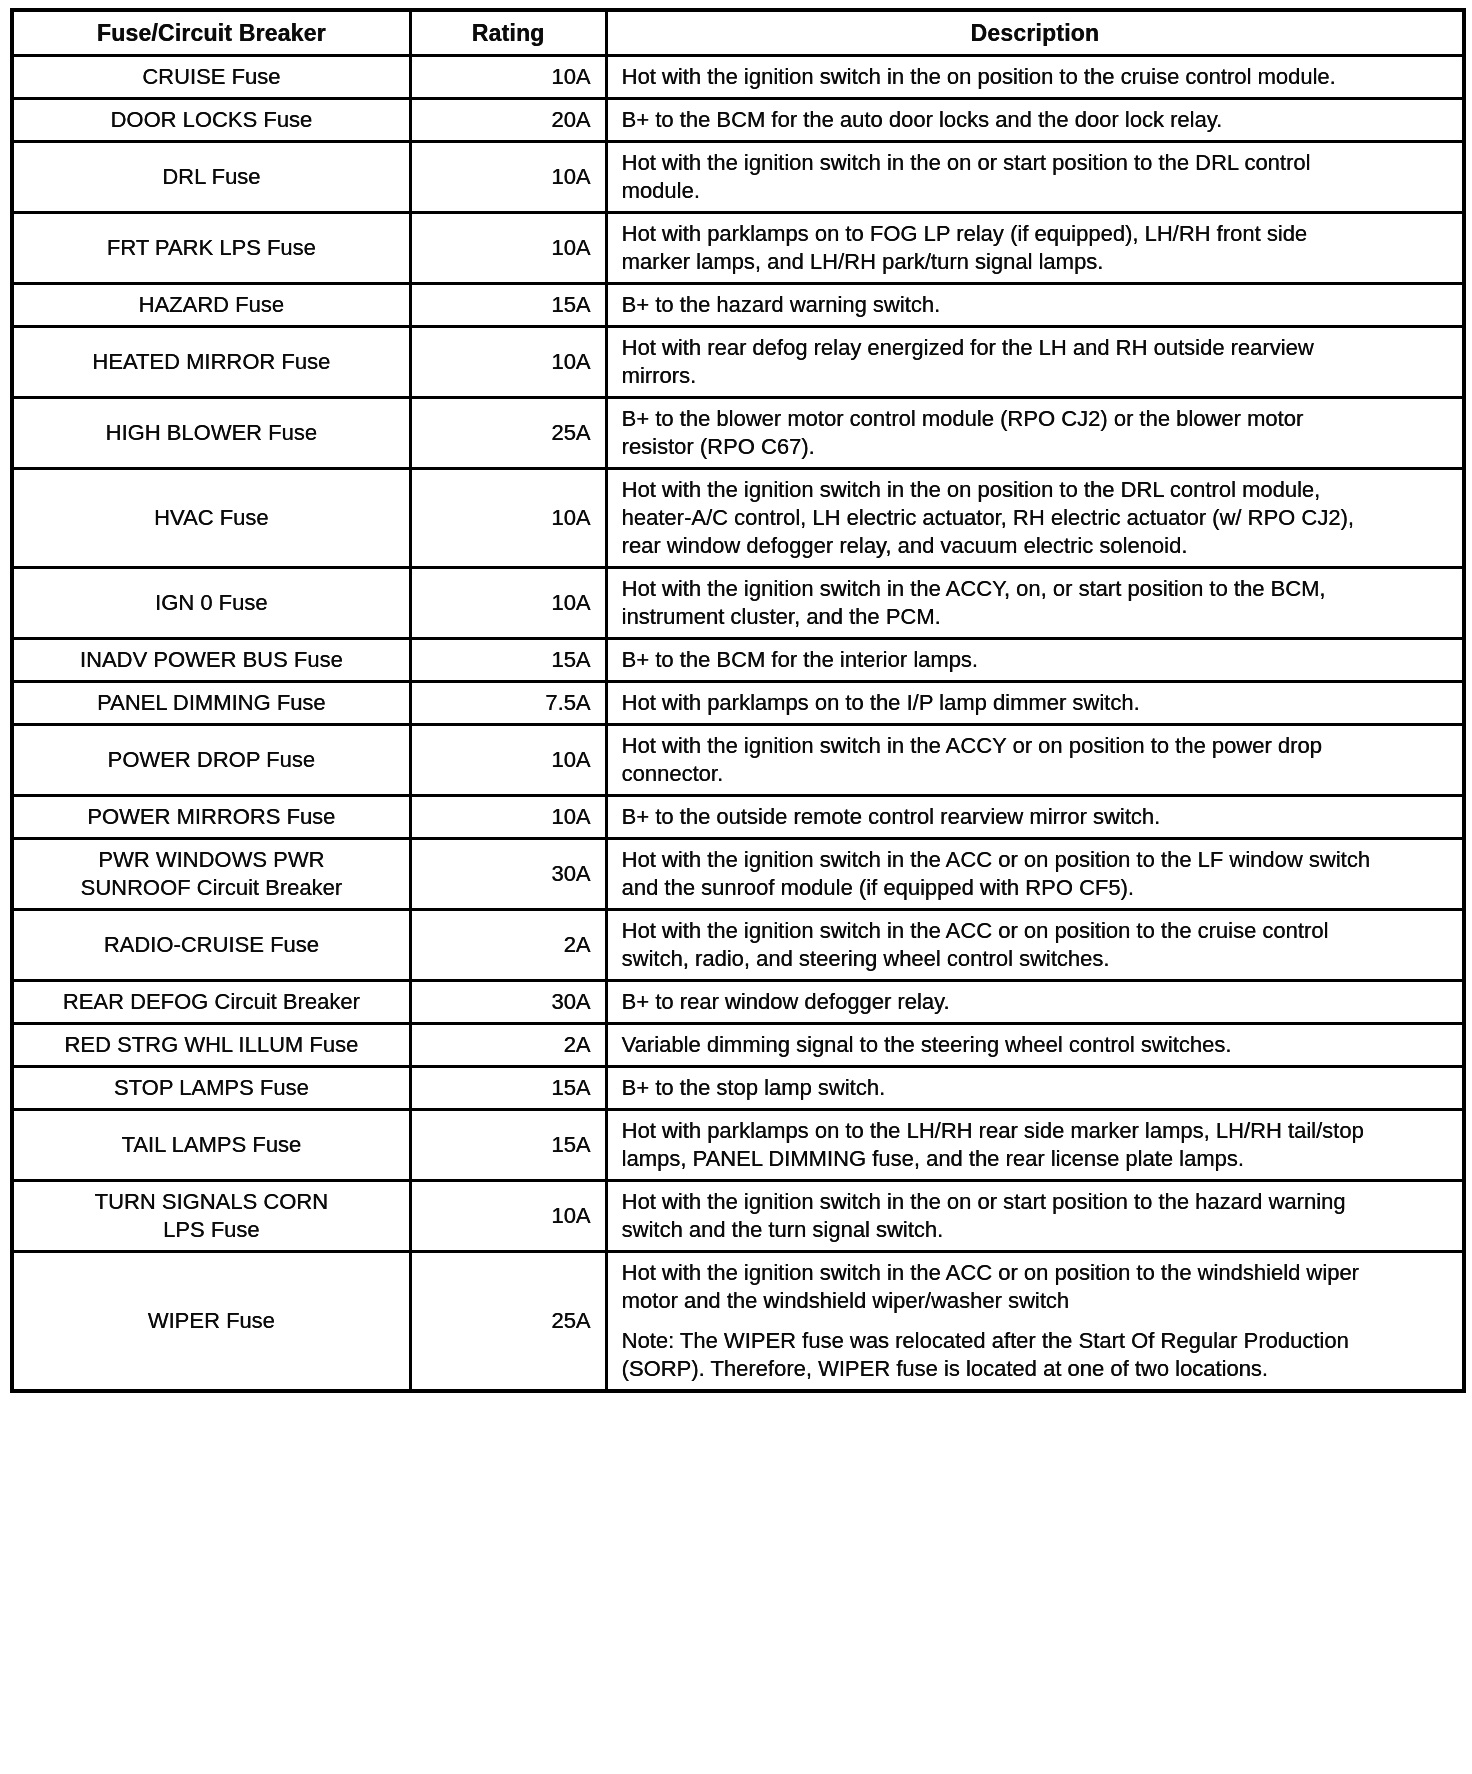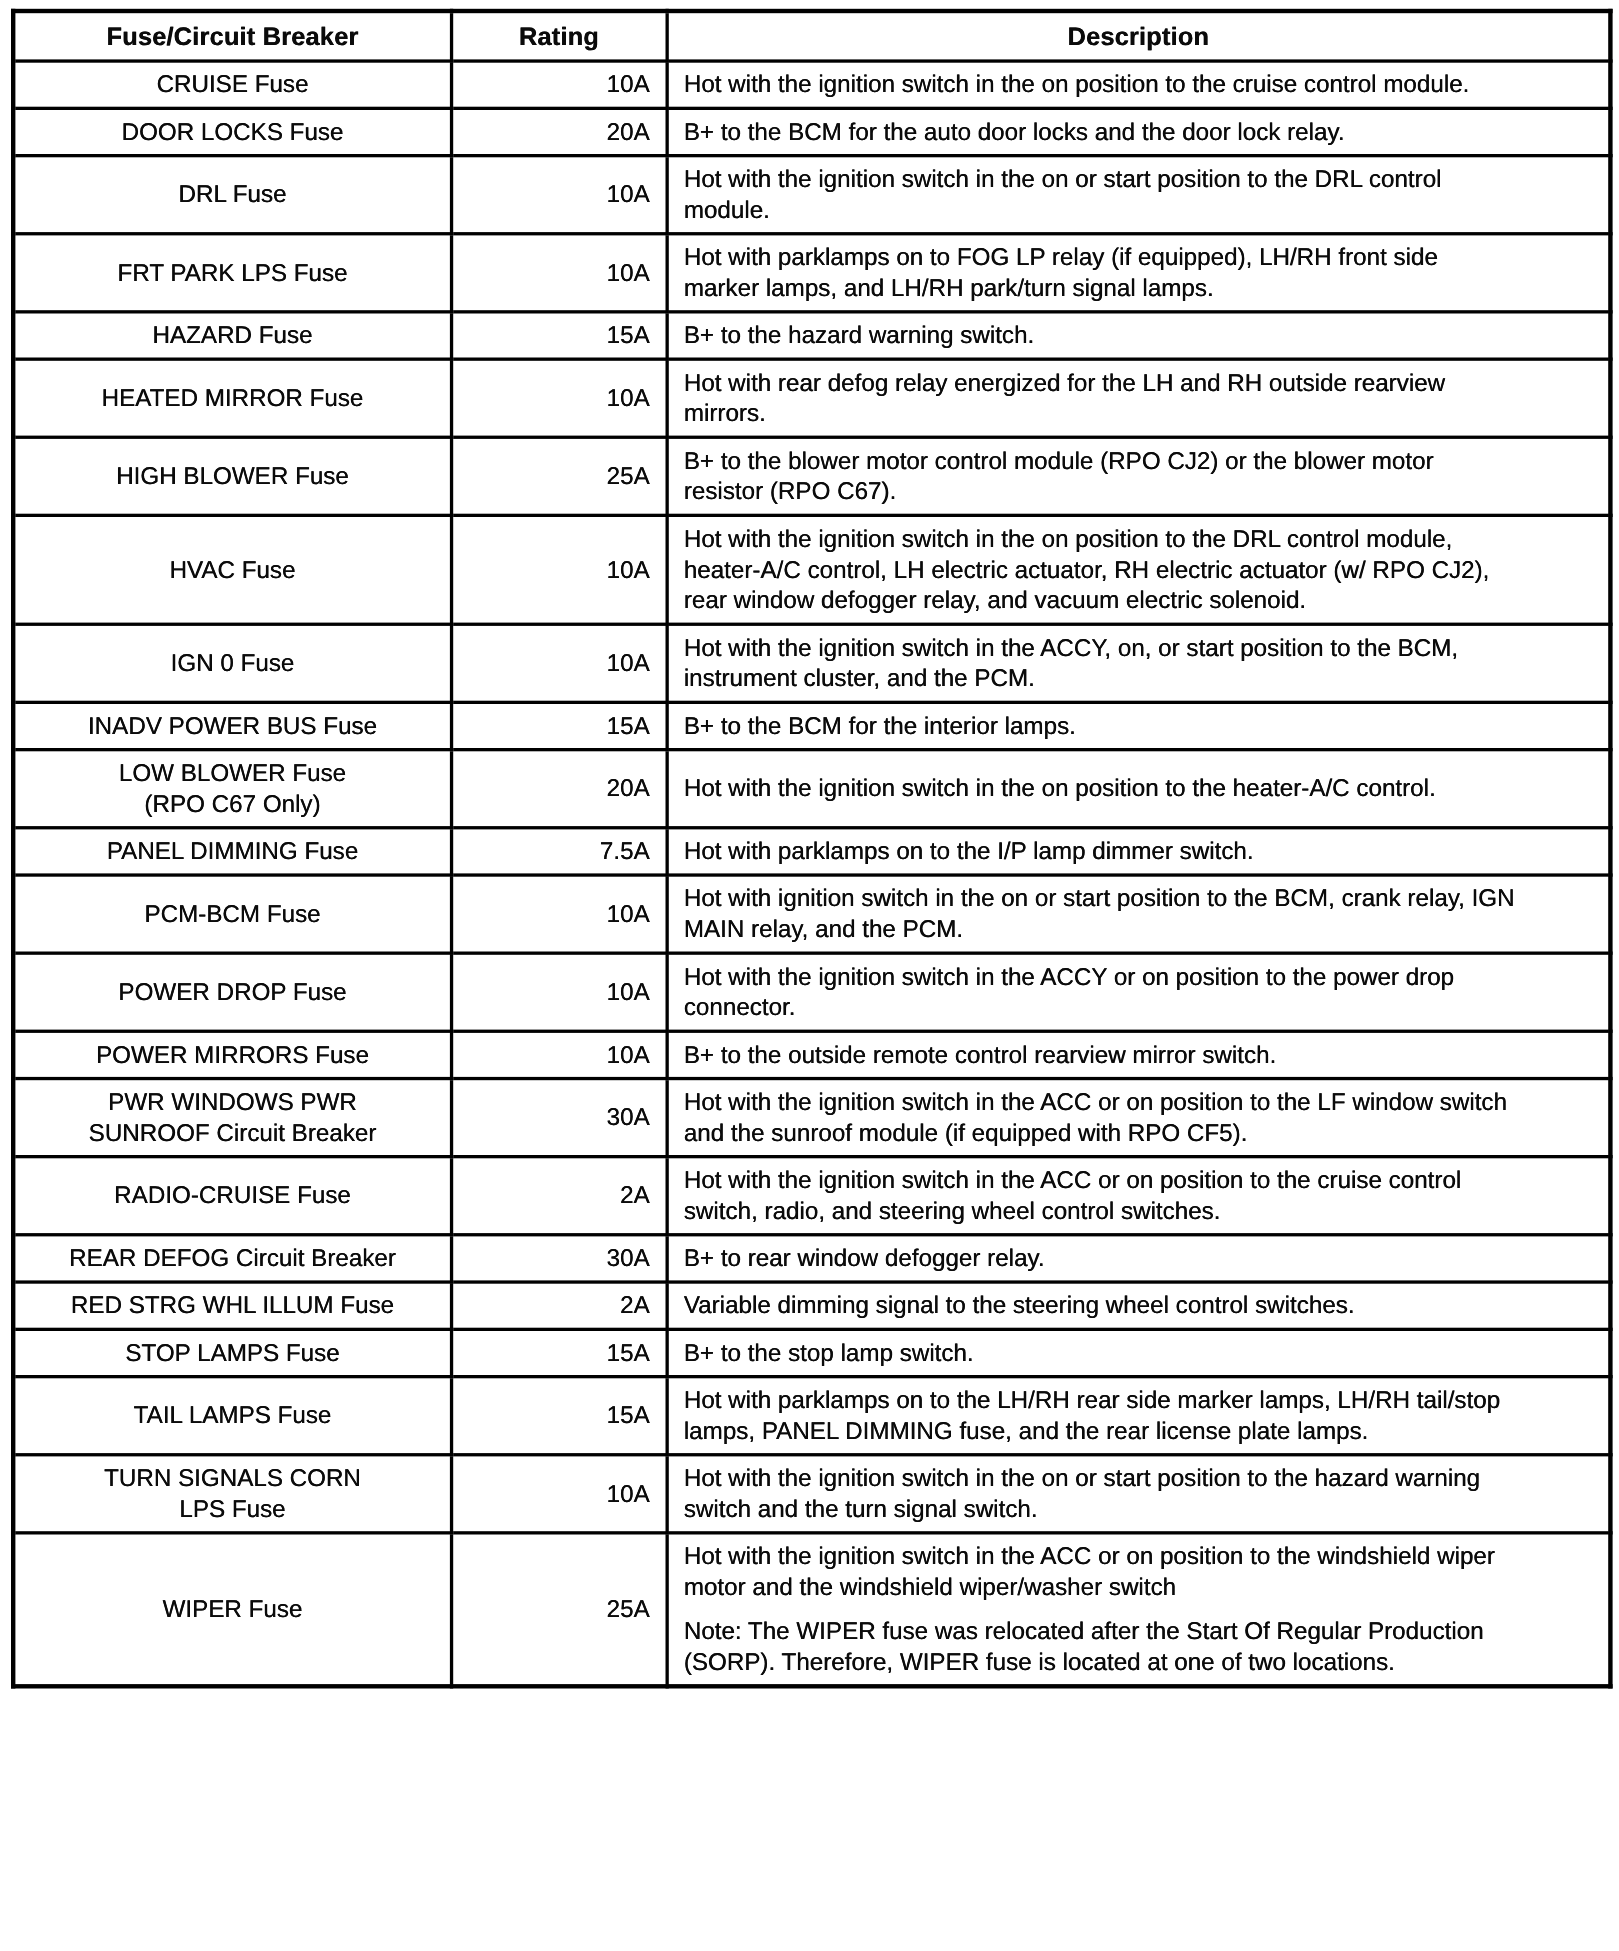--- a/index.html
+++ b/index.html
@@ -147,39 +147,24 @@
           </td>
         </tr>
         <tr>
           <td class="c-name">INADV POWER BUS Fuse</td>
           <td class="c-rating">15A</td>
           <td class="c-desc">
             <p>B+ to the BCM for the interior lamps.</p>
           </td>
         </tr>
         <tr>
-          <td class="c-name">LOW BLOWER Fuse
-(RPO C67 Only)</td>
-          <td class="c-rating">20A</td>
-          <td class="c-desc">
-            <p>Hot with the ignition switch in the on position to the heater-A/C control.</p>
-          </td>
-        </tr>
-        <tr>
           <td class="c-name">PANEL DIMMING Fuse</td>
           <td class="c-rating">7.5A</td>
           <td class="c-desc">
             <p>Hot with parklamps on to the I/P lamp dimmer switch.</p>
-          </td>
-        </tr>
-        <tr>
-          <td class="c-name">PCM-BCM Fuse</td>
-          <td class="c-rating">10A</td>
-          <td class="c-desc">
-            <p>Hot with ignition switch in the on or start position to the BCM, crank relay, IGN MAIN relay, and the PCM.</p>
           </td>
         </tr>
         <tr>
           <td class="c-name">POWER DROP Fuse</td>
           <td class="c-rating">10A</td>
           <td class="c-desc">
             <p>Hot with the ignition switch in the ACCY or on position to the power drop connector.</p>
           </td>
         </tr>
         <tr>

